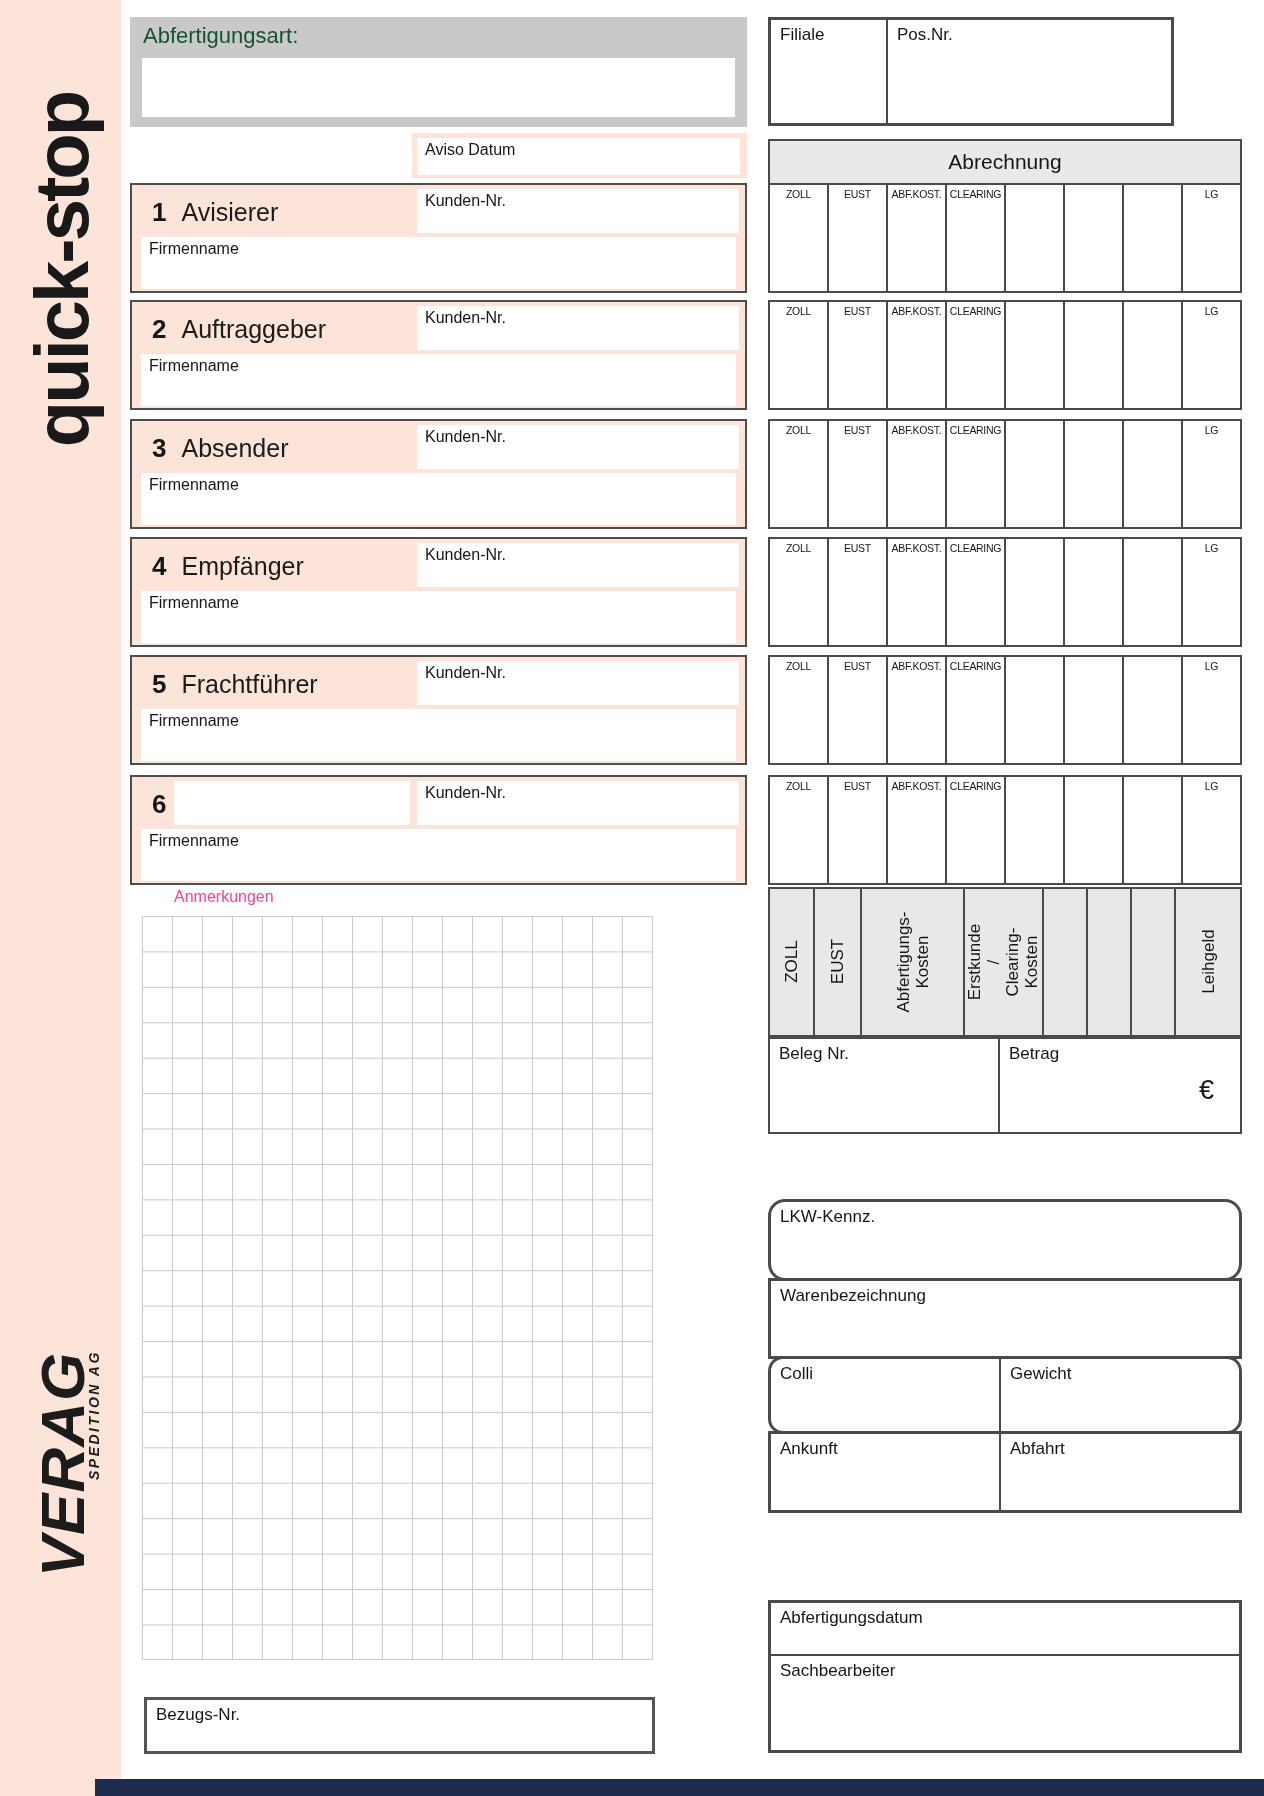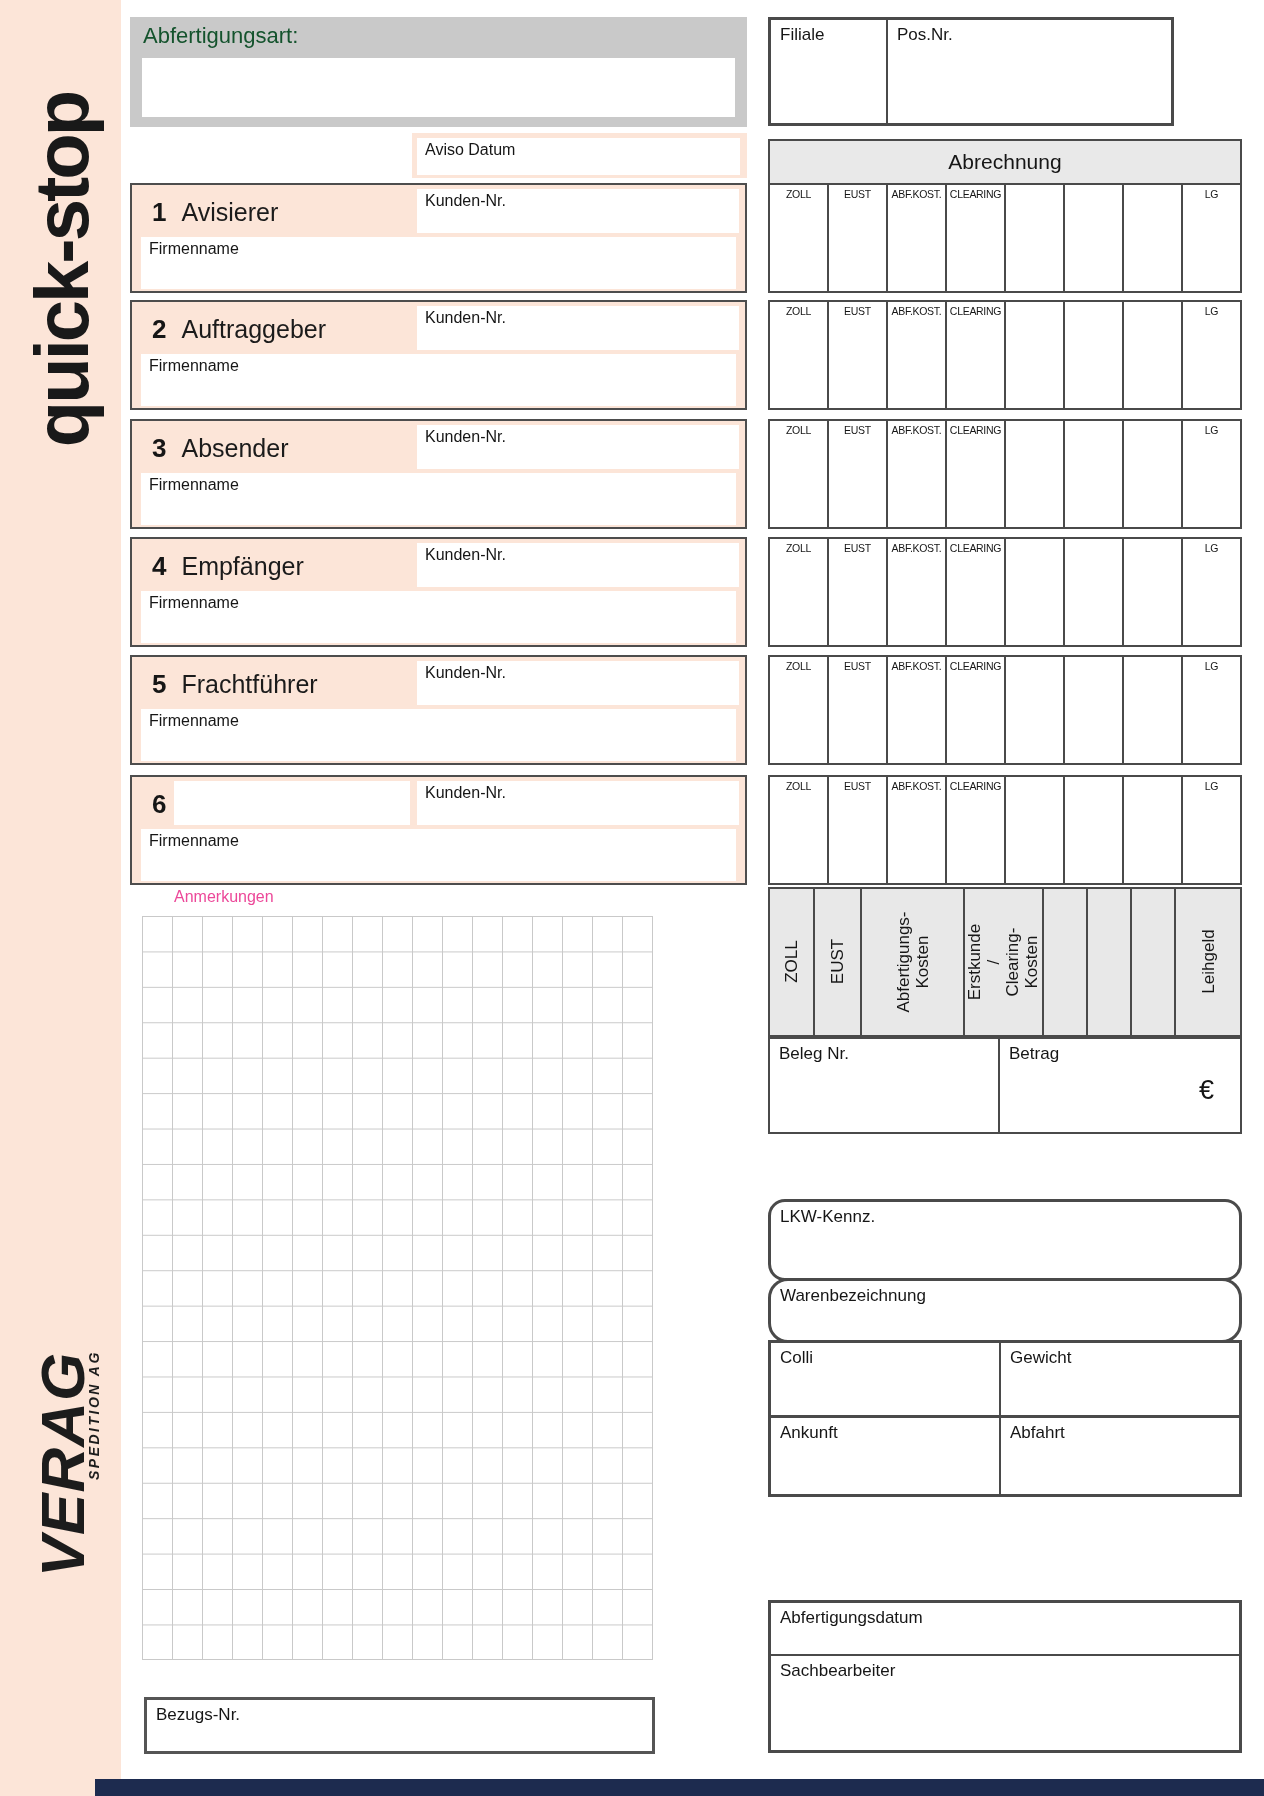--- a/index.html
+++ b/index.html
@@ -71,22 +71,22 @@
     border-right:1px solid #c9c9c9; border-bottom:1px solid #c9c9c9;
     background-image:
       linear-gradient(to right, #c9c9c9 1px, transparent 1px),
       linear-gradient(to bottom, #c9c9c9 1px, transparent 1px);
     background-size:30px 35.43px;
   }
   
   .ship-stack { position:absolute; left:768px; top:1199px; width:474px; }
   .ship-box { border:3px solid #4a4a4a; background:#fff; margin-top:-3px; }
   .ship-box:first-child { margin-top:0; }
-  .h-lkw { height:82px;border-radius:17px; } .h-waren { height:65px;border-radius:20px; }
-  .h-colli { height:78px; display:flex; } .h-ank { height:82px; display:flex; }
+  .h-lkw { height:82px;border-radius:17px; } .h-waren { height:81px; }
+  .h-colli { height:78px; display:flex;border-radius:15px; } .h-ank { height:82px; display:flex; }
   .half-l { width:230px; border-right:2px solid #4a4a4a; }
   .half-r { flex:1; }
   .proc-box { position:absolute; left:768px; top:1600px; width:474px; height:153px; border:3px solid #4a4a4a; background:#fff; }
   .proc-top { height:53px; border-bottom:2px solid #4a4a4a; }
   
   .bezugs-box { position:absolute; left:144px; top:1697px; width:511px; height:57px; border:3px solid #555; background:#fff; }
   .bottom-bar { position:absolute; left:95px; top:1779px; width:1169px; height:17px; background:#1d2b4f; }
 </style>
 </head>
 <body>

